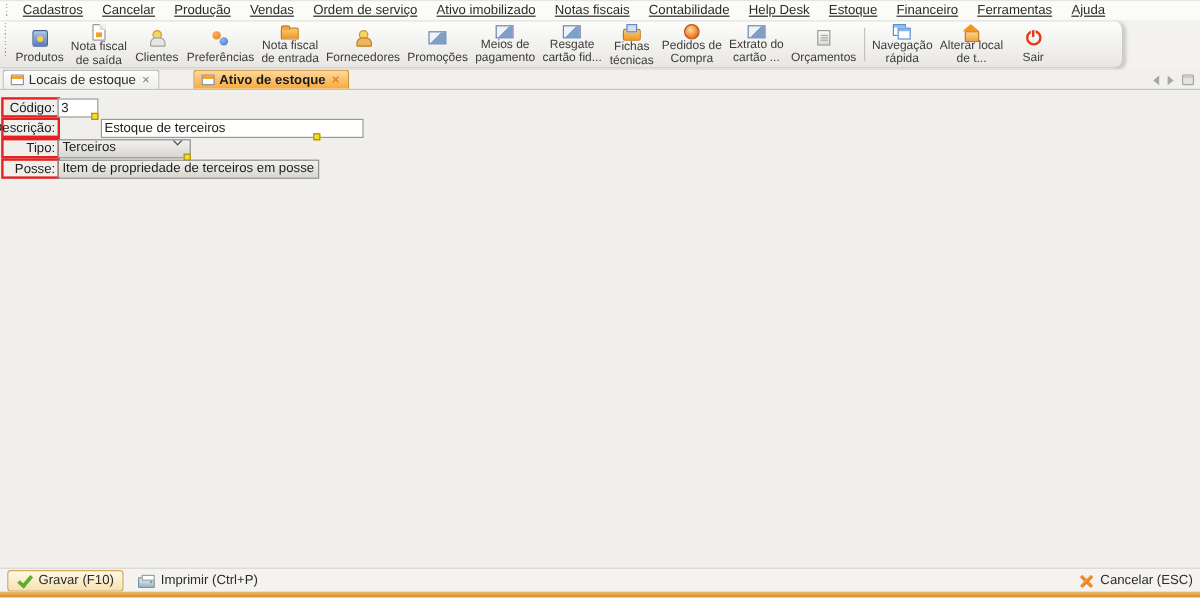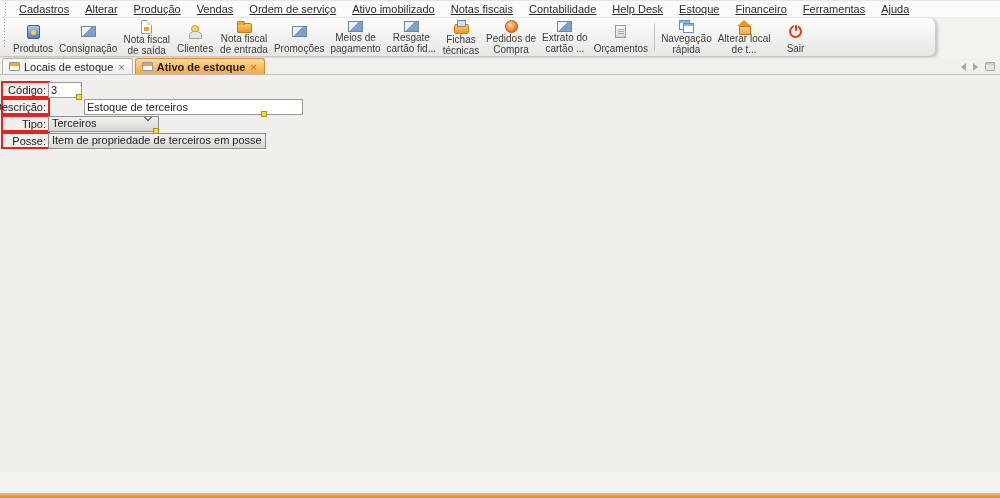--- a/index.html
+++ b/index.html
@@ -88,21 +88,21 @@
   .home-icon::after { content:""; position:absolute; left:2px; top:6px; width:10px; height:7px; background:linear-gradient(#fcd08a,#f2a53c); border:1px solid #c27b15; }
 
   .power-icon { width:13px; height:13px; border:2px solid #e23c14; border-radius:50%; }
   .power-icon::before { content:""; position:absolute; left:50%; top:-3px; transform:translateX(-50%); width:4px; height:4px; background:#eeedea; }
   .power-icon::after { content:""; position:absolute; left:50%; top:-2px; transform:translateX(-50%); width:2px; height:6px; background:#e23c14; border-radius:1px; }
 
   
   .tabbar {
     position:absolute; left:0; top:57px; right:0; height:17px;
     background:#f1f0ed; border-bottom:1px solid #c2c1bc;
-    display:flex; align-items:flex-end; padding-left:2px;
+    display:flex; align-items:flex-end; padding-left:2px;gap:26px;
   }
   .tab {
     height:16px; display:inline-flex; align-items:center; gap:4px;
     padding:0 6px; margin-right:2px; cursor:default;
     border:1px solid #b4b3ae; border-bottom:none; border-radius:3px 3px 0 0;
     background:linear-gradient(#fdfdfc,#efeeeb); white-space:nowrap;
   }
   .tab.active {
     background:linear-gradient(#fdd99e,#f8aa3a);
     border-color:#cf9231; font-weight:bold; color:#1d1d1d;
@@ -181,21 +181,21 @@
   }
 </style>
 </head>
 <body>
 
 <div class="window">
 
   <div class="menubar">
     <span class="grip"></span>
     <span class="menu-item">Cadastros</span>
-    <span class="menu-item">Alterar</span>
+    <span class="menu-item">Cancelar</span>
     <span class="menu-item">Produção</span>
     <span class="menu-item">Vendas</span>
     <span class="menu-item">Ordem de serviço</span>
     <span class="menu-item">Ativo imobilizado</span>
     <span class="menu-item">Notas fiscais</span>
     <span class="menu-item">Contabilidade</span>
     <span class="menu-item">Help Desk</span>
     <span class="menu-item">Estoque</span>
     <span class="menu-item">Financeiro</span>
     <span class="menu-item">Ferramentas</span>
@@ -207,43 +207,49 @@
       <span class="grip"></span>
 
       <div class="tool-item">
         <span class="ti-icon">
             <span class="ic package-icon"></span>
           </span>
         <span class="ti-label">Produtos</span>
       </div>
       <div class="tool-item">
         <span class="ti-icon">
-            <span class="ic picture-icon"></span>
-          </span>
-        <span class="ti-label">Consignação</span>
-      </div>
-      <div class="tool-item">
-        <span class="ti-icon">
             <span class="ic document-out-icon"></span>
           </span>
         <span class="ti-label">Nota fiscal
 de saída</span>
       </div>
       <div class="tool-item">
         <span class="ti-icon">
             <span class="ic person-icon"></span>
           </span>
         <span class="ti-label">Clientes</span>
       </div>
       <div class="tool-item">
         <span class="ti-icon">
+            <span class="ic preferences-dots-icon"></span>
+          </span>
+        <span class="ti-label">Preferências</span>
+      </div>
+      <div class="tool-item">
+        <span class="ti-icon">
             <span class="ic folder-icon"></span>
           </span>
         <span class="ti-label">Nota fiscal
 de entrada</span>
+      </div>
+      <div class="tool-item">
+        <span class="ti-icon">
+            <span class="ic supplier-person-icon"></span>
+          </span>
+        <span class="ti-label">Fornecedores</span>
       </div>
       <div class="tool-item">
         <span class="ti-icon">
             <span class="ic picture-icon"></span>
           </span>
         <span class="ti-label">Promoções</span>
       </div>
       <div class="tool-item">
         <span class="ti-icon">
             <span class="ic picture-icon"></span>
@@ -355,15 +361,29 @@
     <div class="form-row" style="top:56px;">
       <span class="field-label-box">Posse:</span>
       <div class="combo" style="width:218px;">
         <span>Item de propriedade de terceiros em posse do informa...</span>
 
       </div>
     </div>
 
   </div>
 
+  <div class="statusbar">
+    <div class="save-button">
+      <span class="ic save-check-icon"></span>
+      <span>Gravar (F10)</span>
+    </div>
+    <div class="print-button">
+      <span class="ic printer-icon"></span>
+      <span>Imprimir (Ctrl+P)</span>
+    </div>
+    <div class="cancel-button">
+      <span class="ic cancel-x-icon"></span>
+      <span>Cancelar (ESC)</span>
+    </div>
+  </div>
 
   <div class="bottom-strip"></div>
 </div>
 
 </body></html>

